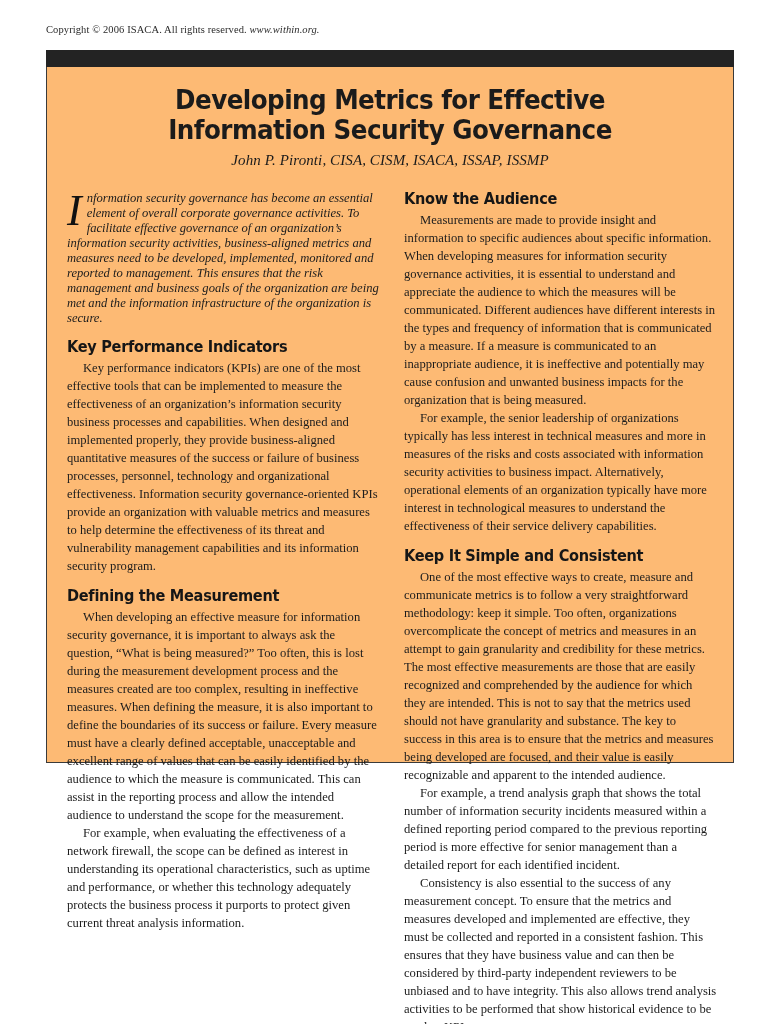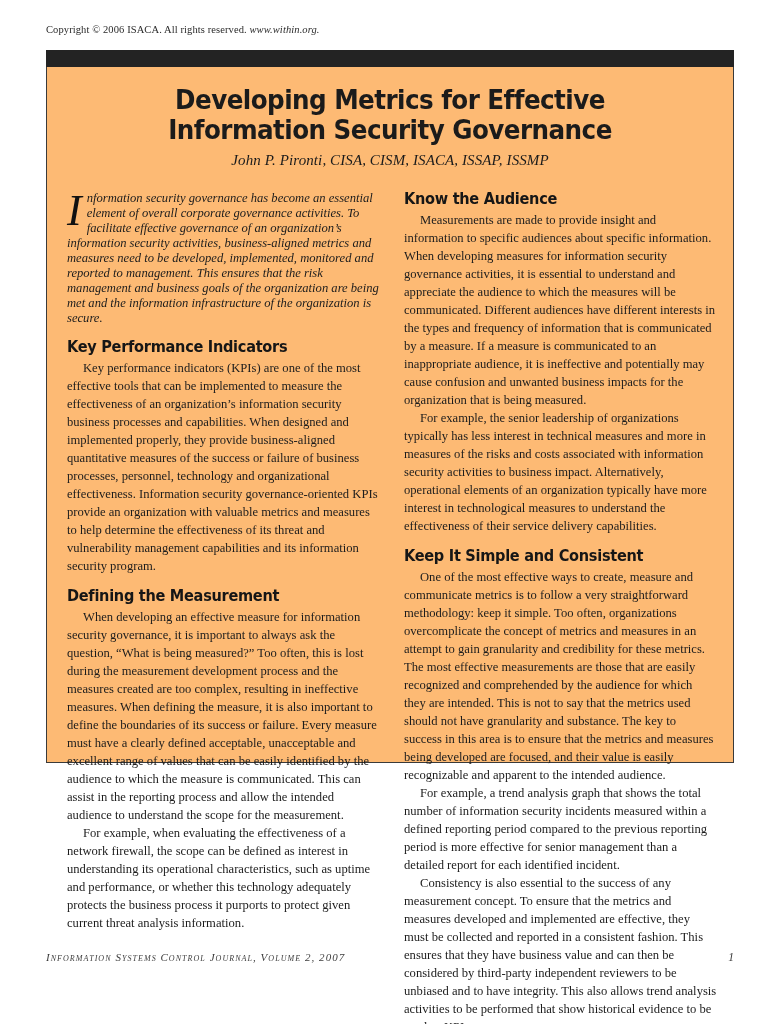--- a/index.html
+++ b/index.html
@@ -218,18 +218,14 @@
 
         <h2 class="section-head">Keep It Simple and Consistent</h2>
         <p class="body-par">One of the most effective ways to create, measure and communicate metrics is to follow a very straightforward methodology:  keep it simple. Too often, organizations overcomplicate the concept of metrics and measures in an attempt to gain granularity and credibility for these metrics. The most effective measurements are those that are easily recognized and comprehended by the audience for which they are intended. This is not to say that the metrics used should not have granularity and substance. The key to success in this area is to ensure that the metrics and measures being developed are focused, and their value is easily recognizable and apparent to the intended audience.</p>
         <p class="body-par">For example, a trend analysis graph that shows the total number of information security incidents measured within a defined reporting period compared to the previous reporting period is more effective for senior management than a detailed report for each identified incident.</p>
         <p class="body-par">Consistency is also essential to the success of any measurement concept. To ensure that the metrics and measures developed and implemented are effective, they must be collected and reported in a consistent fashion. This ensures that they have business value and can then be considered by third-party independent reviewers to be unbiased and to have integrity. This also allows trend analysis activities to be performed that show historical evidence to be used as KPIs.</p>
       </div>
 
     </div>
   </div>
 
-  <div class="footer">
-    <div class="footer-title">Information Systems Control Journal, Volume 2, 2007</div>
-    <div class="footer-page">1</div>
-  </div>
 
 </div>
 
 </body></html>

